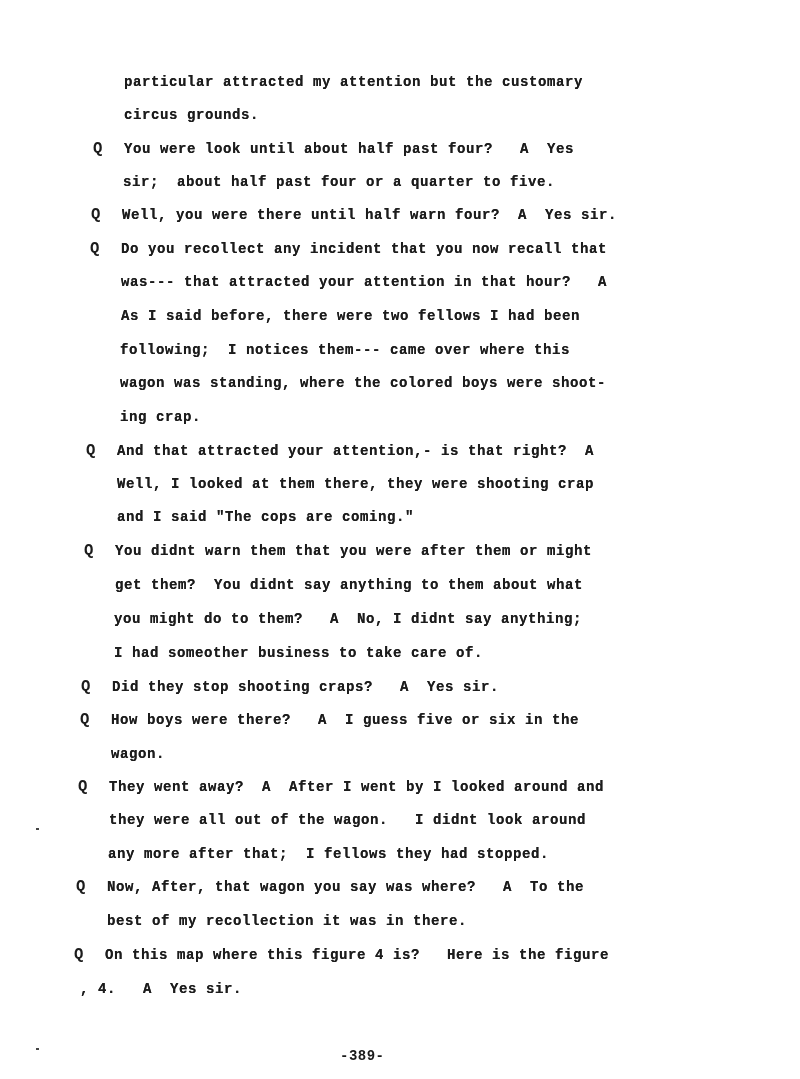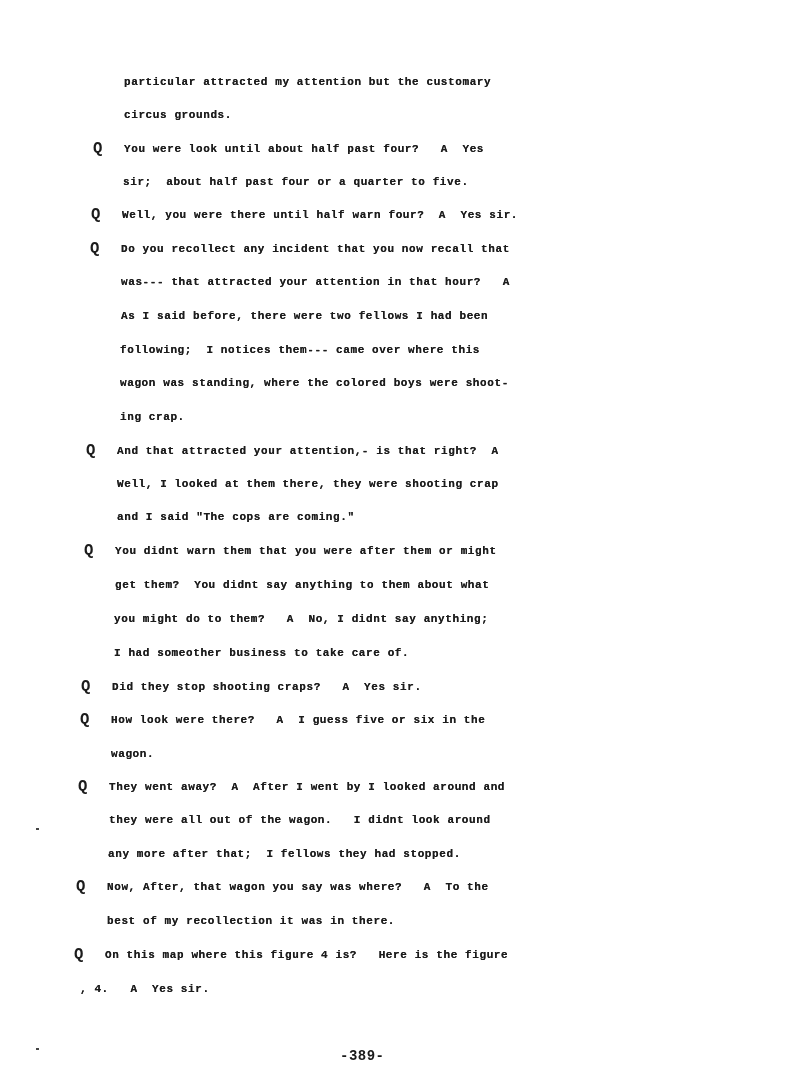--- a/index.html
+++ b/index.html
@@ -3,21 +3,21 @@
   <meta charset="utf-8">
   <style>
     html, body { margin: 0; padding: 0; }
     body {
       width: 800px; height: 1079px; background: #ffffff; position: relative; overflow: hidden;
       font-family: "Liberation Mono", "DejaVu Sans Mono", monospace;
       color: #1a1a1a;
     }
     .page { position: absolute; left: 0; top: 0; width: 800px; height: 1079px; }
     .line {
-      position: absolute; white-space: pre; font-size: 11px; font-weight: bold;
+      position: absolute; white-space: pre; font-size: 14px; font-weight: bold;
       letter-spacing: 0.6px; line-height: 20px; color: #1c1c1c;
       text-shadow: 0 0 0.4px #333;
     }
     .marker { position: absolute; font-size: 15.6px; font-weight: bold; line-height: 20px; color: #1c1c1c; }
     .pagenum { position: absolute; font-size: 14px; font-weight: bold; line-height: 20px; left: 340px; top: 1046px; letter-spacing: 0.5px; }
     .speck { position: absolute; width: 3px; height: 2px; background: #444; }
   </style>
 </head>
 <body>
 
@@ -49,21 +49,21 @@
   <span class="marker" style="left:84px; top:541px;">Q</span>
   <span class="line" style="left:115px; top:541px;">You didnt warn them that you were after them or might</span>
   <span class="line" style="left:115px; top:575px;">get them?  You didnt say anything to them about what</span>
   <span class="line" style="left:114px; top:609px;">you might do to them?   A  No, I didnt say anything;</span>
   <span class="line" style="left:114px; top:643px;">I had someother business to take care of.</span>
 
   <span class="marker" style="left:81px; top:677px;">Q</span>
   <span class="line" style="left:112px; top:677px;">Did they stop shooting craps?   A  Yes sir.</span>
 
   <span class="marker" style="left:80px; top:710px;">Q</span>
-  <span class="line" style="left:111px; top:710px;">How look were there?   A  I guess five or six in the</span>
+  <span class="line" style="left:111px; top:710px;">How boys were there?   A  I guess five or six in the</span>
   <span class="line" style="left:111px; top:744px;text-align:right;">wagon.</span>
 
   <span class="marker" style="left:78px; top:777px;">Q</span>
   <span class="line" style="left:109px; top:777px;">They went away?  A  After I went by I looked around and</span>
   <span class="line" style="left:109px; top:810px;">they were all out of the wagon.   I didnt look around</span>
   <span class="line" style="left:108px; top:844px;">any more after that;  I fellows they had stopped.</span>
 
   <span class="marker" style="left:76px; top:877px;">Q</span>
   <span class="line" style="left:107px; top:877px;">Now, After, that wagon you say was where?   A  To the</span>
   <span class="line" style="left:107px; top:911px;">best of my recollection it was in there.</span>

